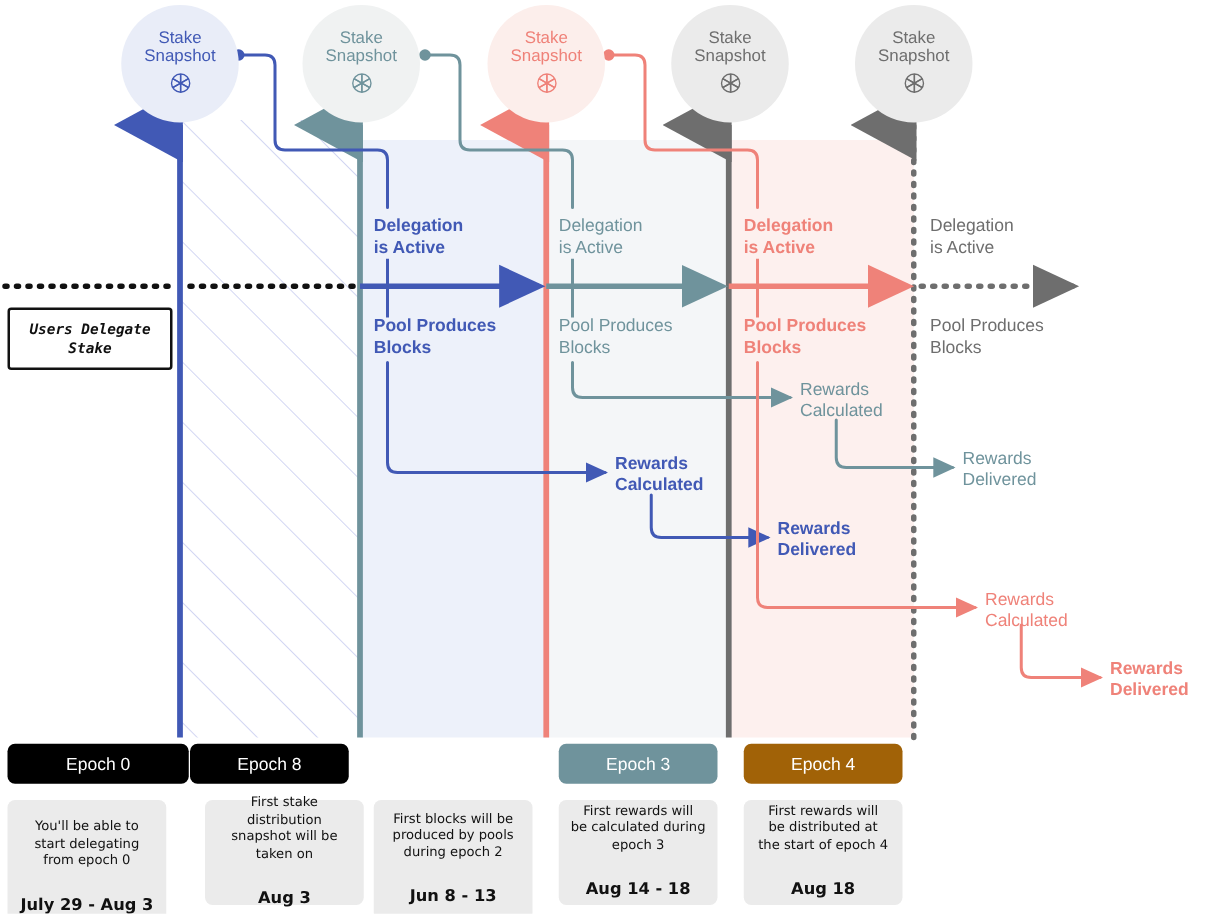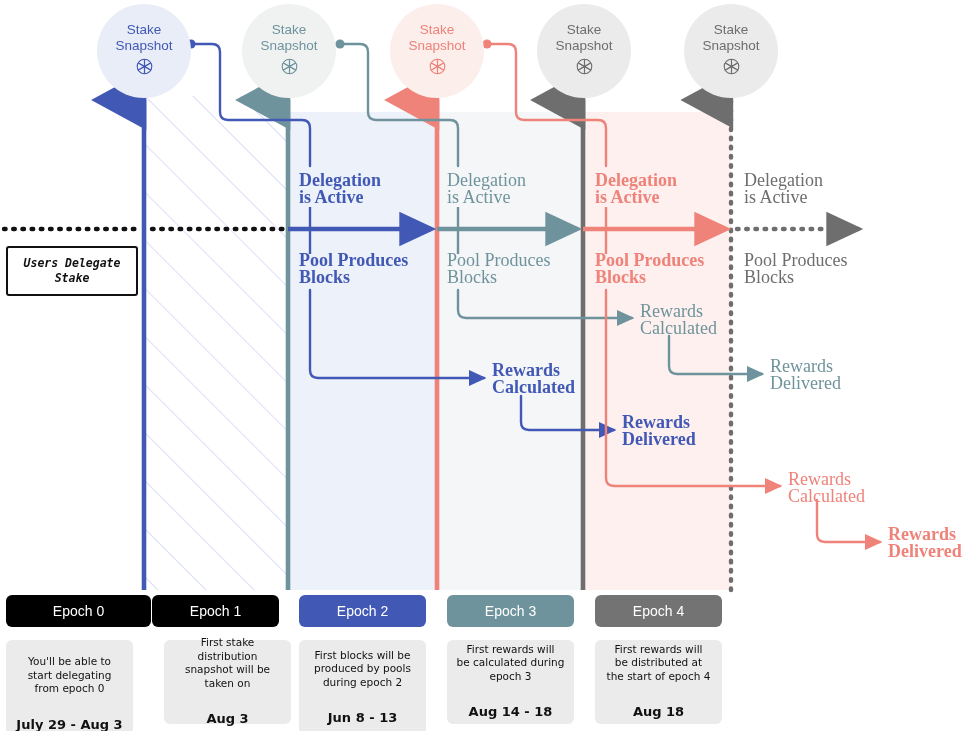--- a/index.html
+++ b/index.html
@@ -10,21 +10,21 @@
   #stage{position:absolute;inset:0;width:968px;height:731px;border-radius:27px;}
   svg.layer{position:absolute;left:0;top:0;width:968px;height:731px;}
 
   
   .snapbub{position:absolute;width:94px;height:94px;border-radius:50%;
            display:flex;flex-direction:column;align-items:center;justify-content:center;}
   .snapbub .sl{font-size:13.5px;line-height:15.5px;text-align:center;font-weight:400;}
   .snapbub .si{margin-top:4px;display:block;}
 
   
-  .slab{position:absolute;font-size:18px;line-height:16.5px;font-weight:700;white-space:pre-line;font-family:Liberation Serif, serif;}
+  .slab{position:absolute;font-size:14px;line-height:16.5px;font-weight:700;white-space:pre-line;}
   .slab.reg{font-weight:400;}
 
   
   .udbox{position:absolute;border:2.5px solid #111;border-radius:3px;background:#fff;
          display:flex;align-items:center;justify-content:center;text-align:center;
          font-family:"DejaVu Sans Mono","Liberation Mono",monospace;
          font-size:11.5px;line-height:15px;font-weight:700;color:#111;font-style:italic;}
 
   
   .echip{position:absolute;height:32px;border-radius:6px;display:flex;align-items:center;
@@ -246,29 +246,26 @@
 
   <div class="slab reg" style="left:744px;top:172px;color:#6e6e6e;">Delegation
 is Active</div>
   <div class="slab reg" style="left:744px;top:252px;color:#6e6e6e;">Pool Produces
 Blocks</div>
 
   <div class="echip" style="left:6px;top:595px;width:145px;background:#000000;">
     <span>Epoch 0</span>
   </div>
   <div class="echip" style="left:152px;top:595px;width:127px;background:#000000;">
-    <span>Epoch 1</span>
-  </div>
-  <div class="echip" style="left:299px;top:595px;width:127px;background:#4159b5;">
-    <span>Epoch 2</span>
+    <span>Epoch 8</span>
   </div>
   <div class="echip" style="left:447px;top:595px;width:127px;background:#6f939c;">
     <span>Epoch 3</span>
   </div>
-  <div class="echip" style="left:595px;top:595px;width:127px;background:#737373;">
+  <div class="echip" style="left:595px;top:595px;width:127px;background:#a16207;">
     <span>Epoch 4</span>
   </div>
 
   <div class="ecard" style="left:6px;top:640px;width:127px;height:109px;">
     <div class="edesc" style="white-space:pre-line;">You'll be able to
 start delegating
 from epoch 0</div>
     <div class="edate">July 29 - Aug 3</div>
   </div>
   <div class="ecard" style="left:164px;top:640px;width:127px;height:84px;">

